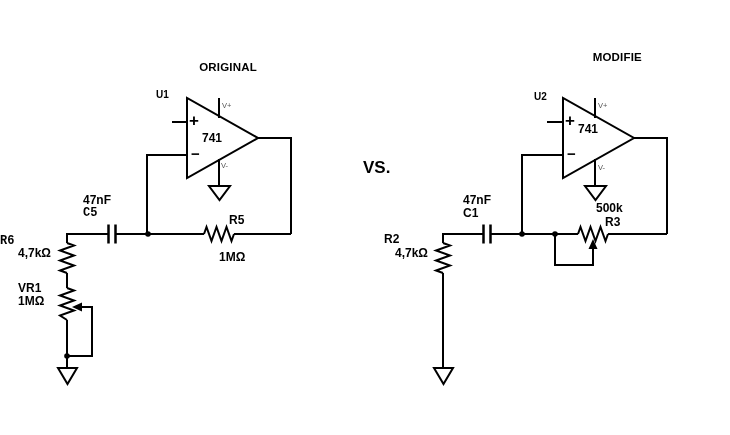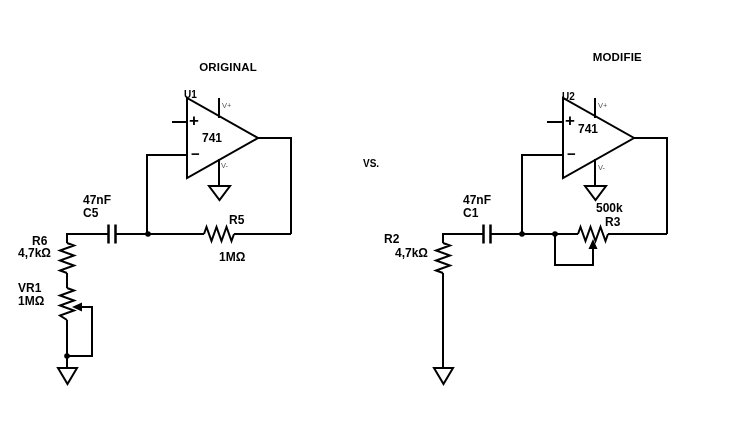--- a/index.html
+++ b/index.html
@@ -12,26 +12,26 @@
   .canvas{position:absolute;left:0;top:0;width:730px;height:435px;}
   svg{position:absolute;left:0;top:0;}
   .lbl{
     position:absolute;
     font-family:"Liberation Sans","DejaVu Sans",sans-serif;
     font-weight:700;color:#000;
     font-size:12px;line-height:1;white-space:nowrap;
   }
   .lbl.title{font-size:11.5px;letter-spacing:.2px;}
   .lbl.ctr{width:100px;text-align:right;}
-  .lbl.ref{font-size:10px;margin-left:28px;}
+  .lbl.ref{font-size:10px;}
   .lbl.ra{width:40px;text-align:left;}
   .lbl.pin{font-size:7.5px;font-weight:400;color:#555;}
   .lbl.sign{font-size:17px;}
   .lbl.minus{font-size:15px;}
-  .lbl.vs{font-size:10px;}
+  .lbl.vs{font-size:17px;}
 </style>
 </head>
 <body>
 
 <div class="canvas">
 
   <svg width="730" height="435" viewBox="0 0 730 435">
 
     <g fill="none" stroke="#000" stroke-width="2">
 
@@ -98,22 +98,22 @@
   </svg>
 
   <span class="lbl title ctr" style="left:157px;top:62px;">ORIGINAL</span>
   <span class="lbl ref" style="left:156px;top:90px;">U1</span>
   <span class="lbl pin" style="left:222px;top:102px;">V+</span>
   <span class="lbl sign" style="left:189px;top:112px;">+</span>
   <span class="lbl" style="left:202px;top:132px;">741</span>
   <span class="lbl minus" style="left:191px;top:146px;">−</span>
   <span class="lbl pin" style="left:221px;top:162px;">V-</span>
   <span class="lbl ra" style="left:83px;top:194px;">47nF</span>
-  <span class="lbl ra" style="left:83px;top:207px;">C5</span>
-  <span class="lbl ra" style="left:32px;top:235px;">R6</span>
+  <span class="lbl ra" style="left:83px;top:207px;font-family:Liberation Mono, monospace;">C5</span>
+  <span class="lbl ra" style="left:0;top:235px;font-family:Liberation Mono, monospace;">R6</span>
   <span class="lbl ra" style="left:18px;top:247px;">4,7kΩ</span>
   <span class="lbl ra" style="left:18px;top:282px;">VR1</span>
   <span class="lbl ra" style="left:18px;top:295px;">1MΩ</span>
   <span class="lbl" style="left:229px;top:214px;">R5</span>
   <span class="lbl" style="left:219px;top:251px;">1MΩ</span>
 
   <span class="lbl vs" style="left:363px;top:159px;">VS.</span>
 
   <span class="lbl title ctr" style="left:542px;top:52px;">MODIFIE</span>
   <span class="lbl ref" style="left:534px;top:92px;">U2</span>

